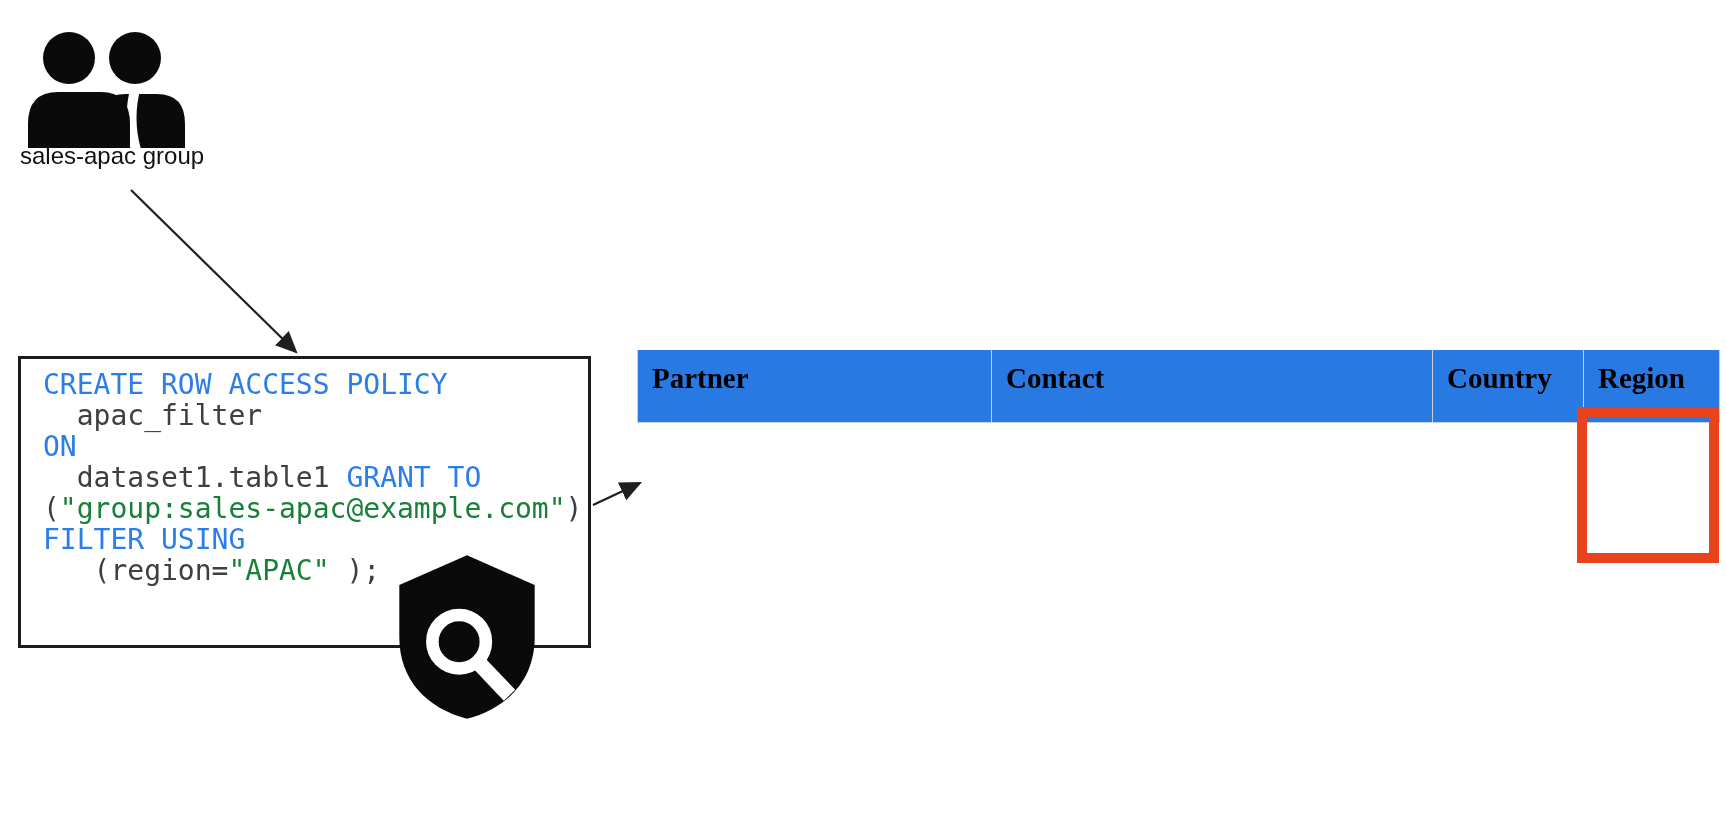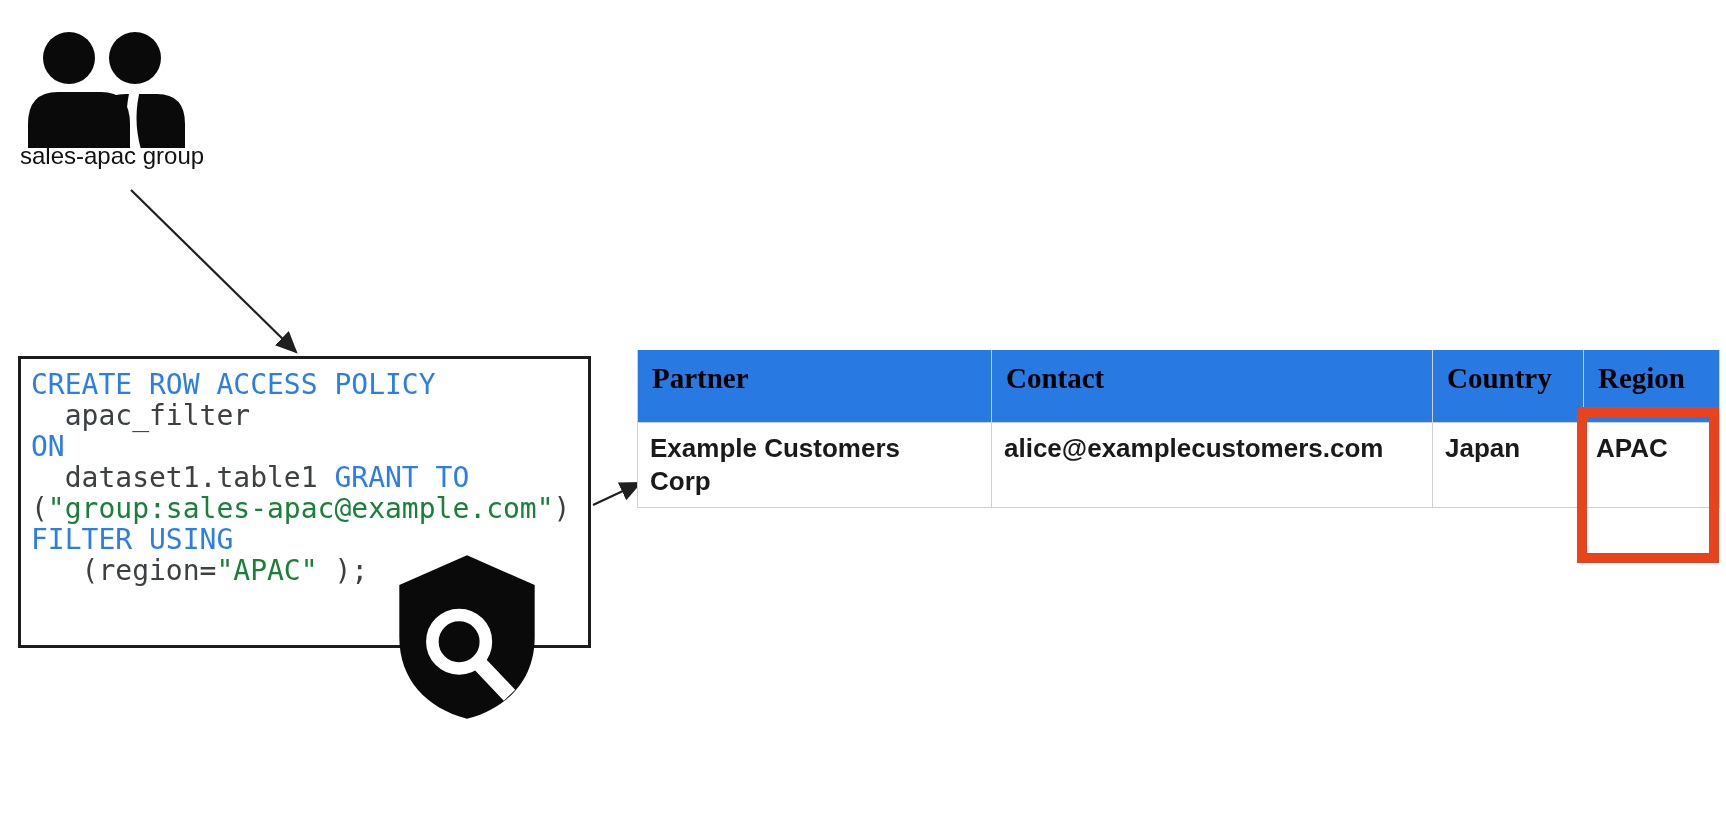--- a/index.html
+++ b/index.html
@@ -12,21 +12,21 @@
   svg.arrows{position:absolute;left:0;top:0;width:1726px;height:814px;pointer-events:none;}
 
   .people{position:absolute;left:22px;top:30px;width:165px;height:120px;}
   .group-label{position:absolute;left:20px;top:142px;font-size:24px;color:#111;}
 
   .code-box{
     position:absolute;left:18px;top:356px;width:573px;height:292px;
     border:3px solid #1c1c1c;background:#fff;box-sizing:border-box;
   }
   .code{
-    margin:0;padding:10px 10px;font-family:"DejaVu Sans Mono",monospace;
+    margin:0;padding:10px 22px;font-family:"DejaVu Sans Mono",monospace;
     font-size:28px;line-height:31px;color:var(--code);white-space:pre;
   }
   .code .kw{color:var(--kw);}
   .code .str{color:var(--str);}
   .code .id{color:var(--code);text-align:center;}
 
   .shield{position:absolute;left:388px;top:552px;width:158px;height:170px;}
 
   table.partners{
     position:absolute;left:637px;top:350px;width:1082px;
@@ -101,25 +101,18 @@
     </colgroup>
     <thead>
       <tr>
         <th>Partner</th>
         <th>Contact</th>
         <th>Country</th>
         <th>Region</th>
       </tr>
     </thead>
     <tbody id="table-body">
-        <tr class="active r0">
-          <td>Example Customers
-Corp</td>
-          <td>alice@examplecustomers.com</td>
-          <td>Japan</td>
-          <td>APAC</td>
-        </tr>
       </tbody>
   </table>
 
   <div class="highlight-box"></div>
 
 </div>
 
 </body></html>

